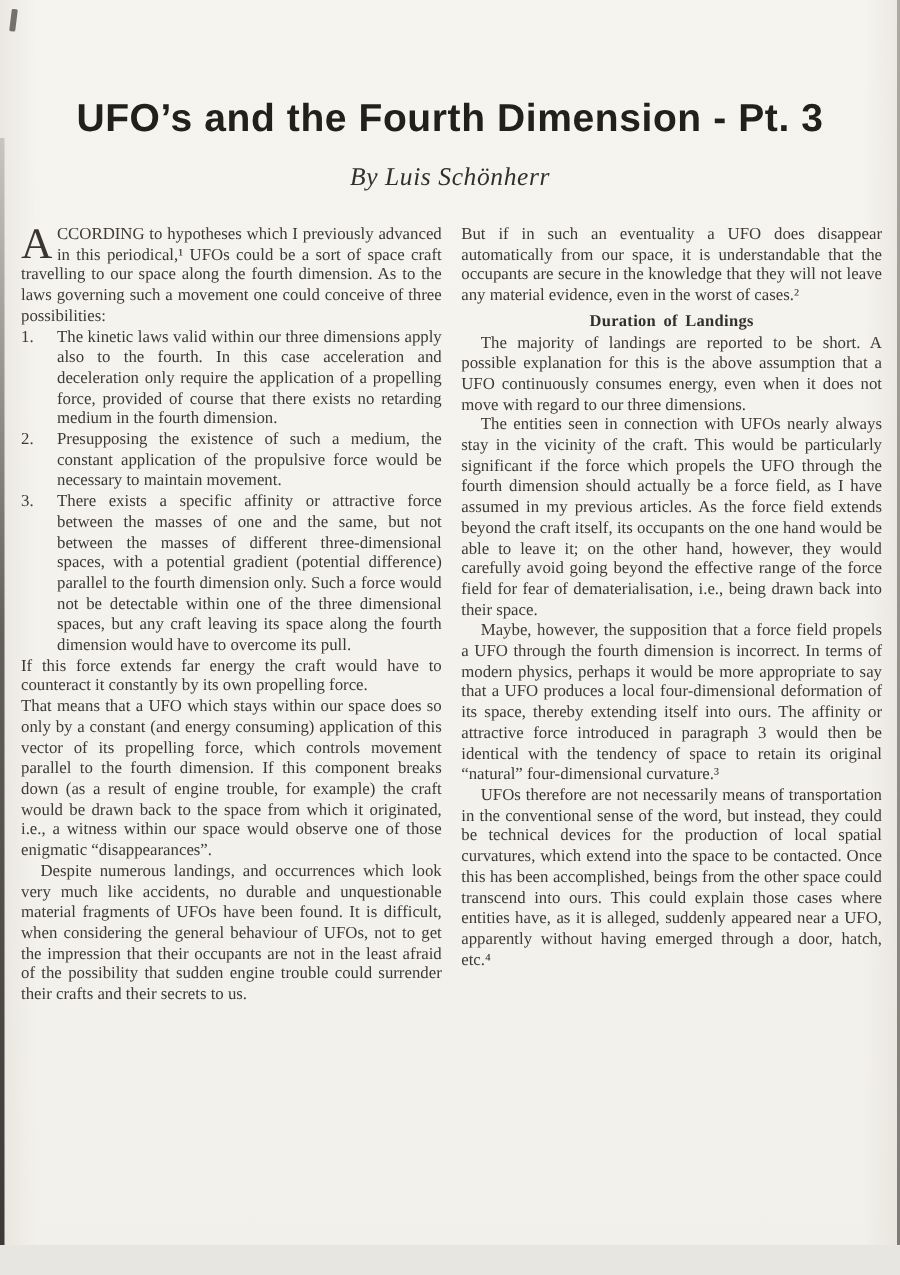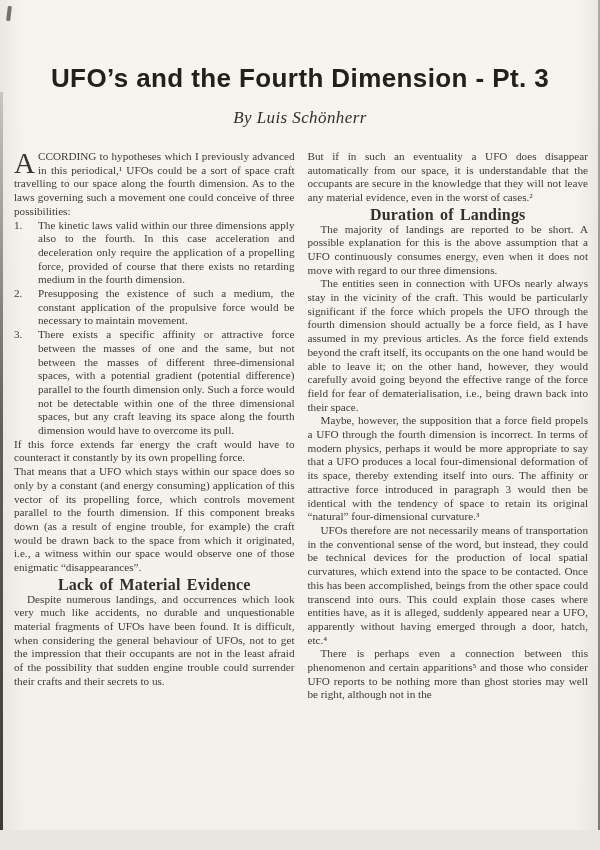--- a/index.html
+++ b/index.html
@@ -42,21 +42,21 @@
   .col p{margin:0;padding:0;text-align:justify;}
   .indent{text-indent:13px;}
   .dropcap{
     float:left;font-size:29px;line-height:25px;padding:1px 3px 0 0;color:#3a362f;
   }
   .list-row{display:flex;}
   .list-num{flex:0 0 24px;width:24px;}
   .list-text{flex:1;text-align:justify;}
   .cont{margin-left:24px;}
   .heading{
-    margin:3px 0 1px;text-align:center;font-size:16px;font-weight:bold;
+    margin:3px 0 1px;text-align:center;font-size:11px;font-weight:bold;
     word-spacing:2px;letter-spacing:0.2px;color:#332f29;text-indent:0;
   }
   .page-number{
     position:absolute;bottom:38px;left:0;right:0;text-align:center;
     font-size:11.5px;color:#55514a;
   }
 </style>
 </head>
 <body>
 
@@ -83,33 +83,31 @@
         <span class="list-text">Presupposing the existence of such a medium, the constant application of the propulsive force would be necessary to maintain movement.</span>
       </div>
       <div class="list-row">
         <span class="list-num">3.</span>
         <span class="list-text">There exists a specific affinity or attractive force between the masses of one and the same, but not between the masses of different three-dimensional spaces, with a potential gradient (potential difference) parallel to the fourth dimension only.  Such a force would not be detectable within one of the three dimensional spaces, but any craft leaving its space along the fourth dimension would have to overcome its pull.</span>
       </div>
       <p class="cont">If this force extends far energy the craft would have to counteract it constantly by its own propelling force.</p>
       <p class="cont">That means that a UFO which stays within our space does so only by a constant (and energy consuming) application of this vector of its propelling force, which controls movement parallel to the fourth dimension.  If this component breaks down (as a result of engine trouble, for example) the craft would be drawn back to the space from which it originated, i.e., a witness within our space would observe one of those enigmatic “disappearances”.</p>
 
 
-      <h3 class="heading">Lack of Material Evidence</h3>
 
       <p class="indent">Despite numerous landings, and occurrences which look very much like accidents, no durable and unquestionable material fragments of UFOs have been found.  It is difficult, when considering the general behaviour of UFOs, not to get the impression that their occupants are not in the least afraid of the possibility that sudden engine trouble could surrender their crafts and their secrets to us.</p>
     </div>
 
     <div class="col">
       <p>But if in such an eventuality a UFO does disappear automatically from our space, it is understandable that the occupants are secure in the knowledge that they will not leave any material evidence, even in the worst of cases.²</p>
 
       <h3 class="heading">Duration of Landings</h3>
       <p class="indent">The majority of landings are reported to be short.  A possible explanation for this is the above assumption that a UFO continuously consumes energy, even when it does not move with regard to our three dimensions.</p>
 
       <p class="indent">The entities seen in connection with UFOs nearly always stay in the vicinity of the craft.  This would be particularly significant if the force which propels the UFO through the fourth dimension should actually be a force field, as I have assumed in my previous articles.  As the force field extends beyond the craft itself, its occupants on the one hand would be able to leave it; on the other hand, however, they would carefully avoid going beyond the effective range of the force field for fear of dematerialisation, i.e., being drawn back into their space.</p>
       <p class="indent">Maybe, however, the supposition that a force field propels a UFO through the fourth dimension is incorrect.  In terms of modern physics, perhaps it would be more appropriate to say that a UFO produces a local four-dimensional deformation of its space, thereby extending itself into ours.  The affinity or attractive force introduced in paragraph 3 would then be identical with the tendency of space to retain its original “natural” four-dimensional curvature.³</p>
       <p class="indent">UFOs therefore are not necessarily means of transportation in the conventional sense of the word, but instead, they could be technical devices for the production of local spatial curvatures, which extend into the space to be contacted.  Once this has been accomplished, beings from the other space could transcend into ours.  This could explain those cases where entities have, as it is alleged, suddenly appeared near a UFO, apparently without having emerged through a door, hatch, etc.⁴</p>
-      <p class="indent">There is perhaps even a connection between this phenomenon and certain apparitions⁵ and those who consider UFO reports to be nothing more than ghost stories may well be right, although not in the</p>
     </div>
 
   </div>
 
 
 </div>
 
 </body></html>

